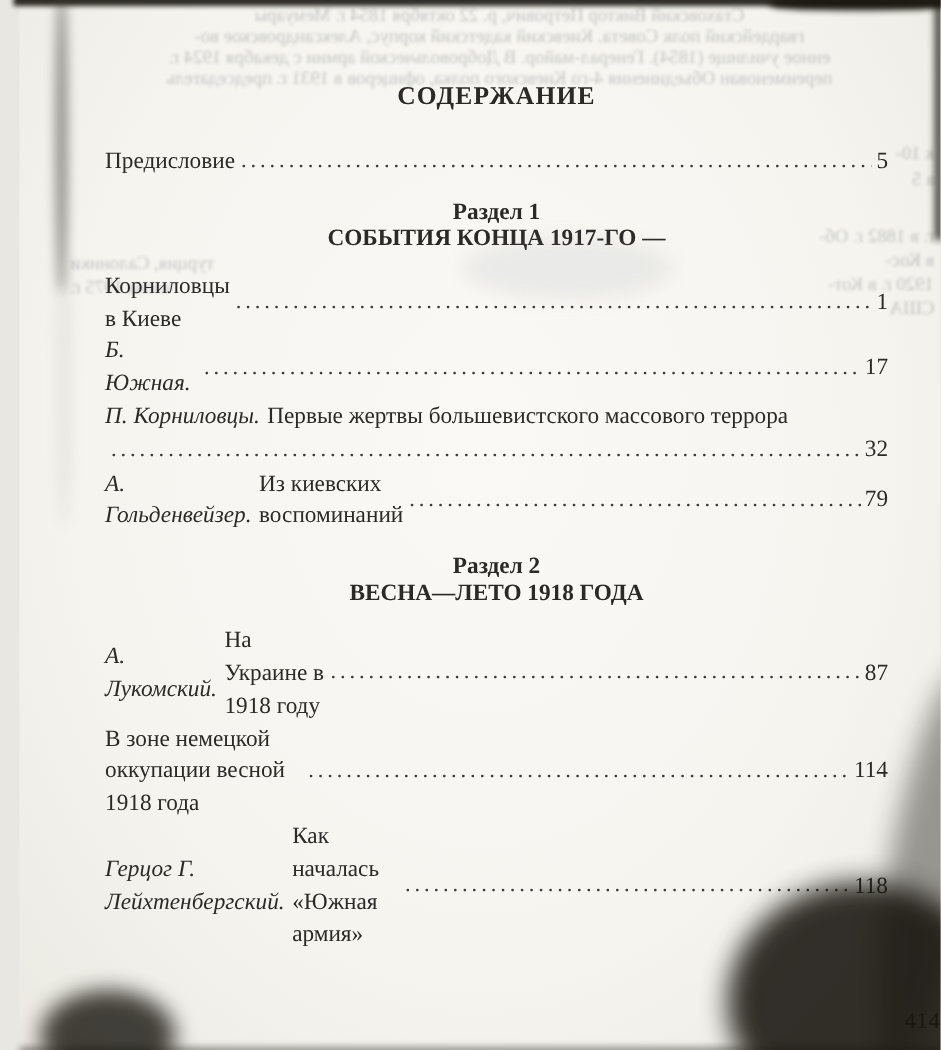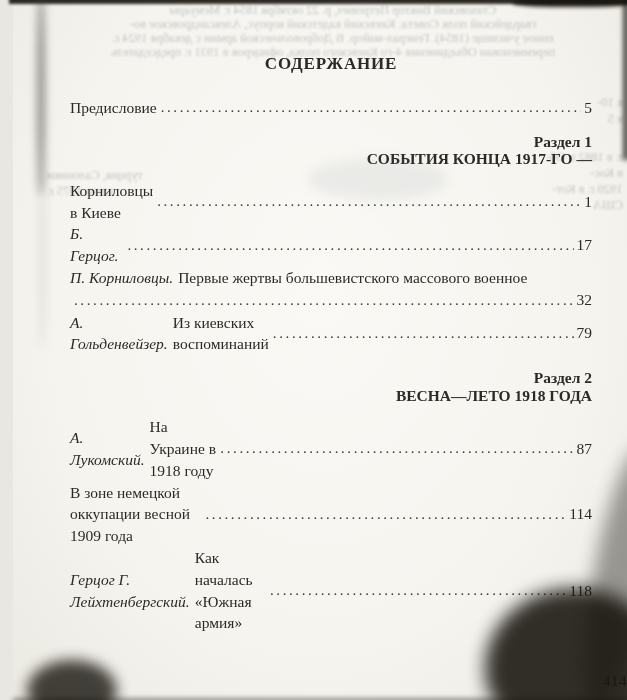--- a/index.html
+++ b/index.html
@@ -43,21 +43,21 @@
   .toc-line{display:block;}
   .author{font-style:italic;margin-right:5px;}
   .cont{padding-left:19px;}
   .leader{flex:1 1 auto;overflow:hidden;white-space:nowrap;margin:0 3px 0 4px;color:#3d3b38;}
   .leader::after{
     content:"..................................................................................................................................";
     letter-spacing:2.6px;font-size:15px;
   }
   .pg{white-space:nowrap;}
   section{margin-top:14px;}
-  .sh{text-align:right;font-weight:bold;font-size:15.5px;line-height:17.5px;margin:0 0 12px 0;}
+  .sh{text-align:center;font-weight:bold;font-size:15.5px;line-height:17.5px;margin:0 0 12px 0;}
   .footer{
     position:absolute;left:0;right:0;bottom:10px;text-align:right;
     font-size:15px;color:#2b2a28;letter-spacing:.5px;
   }
 </style>
 </head>
 <body>
 
 <div class="page">
 
@@ -95,27 +95,27 @@
       </div>
       <div class="entries">
 
         <div class="toc-row">
           <span>Корниловцы в Киеве</span>
           <span class="leader"></span>
           <span class="pg">1</span>
         </div>
 
         <div class="toc-row">
-          <span class="author">Б. Герцог.</span>
+          <span class="author">Б. Южная.</span>
           <span class="leader"></span>
           <span class="pg">17</span>
         </div>
 
         <div>
-          <span class="toc-line"><span class="author">П. Корниловцы.</span><span>Первые жертвы большевистского массового военное</span></span>
+          <span class="toc-line"><span class="author">П. Корниловцы.</span><span>Первые жертвы большевистского массового террора</span></span>
           <div class="toc-row">
             <span class="leader"></span>
             <span class="pg">32</span>
           </div>
         </div>
 
 
         <div class="toc-row">
           <span class="author">А. Гольденвейзер.</span>
           <span>Из киевских воспоминаний</span>
@@ -134,21 +134,21 @@
       <div class="entries">
 
         <div class="toc-row">
           <span class="author">А. Лукомский.</span>
           <span>На Украине в 1918 году</span>
           <span class="leader"></span>
           <span class="pg">87</span>
         </div>
 
         <div class="toc-row">
-          <span>В зоне немецкой оккупации весной 1909 года</span>
+          <span>В зоне немецкой оккупации весной 1918 года</span>
           <span class="leader"></span>
           <span class="pg">114</span>
         </div>
 
         <div class="toc-row">
           <span class="author">Герцог Г. Лейхтенбергский.</span>
           <span>Как началась «Южная армия»</span>
           <span class="leader"></span>
           <span class="pg">118</span>
         </div>

